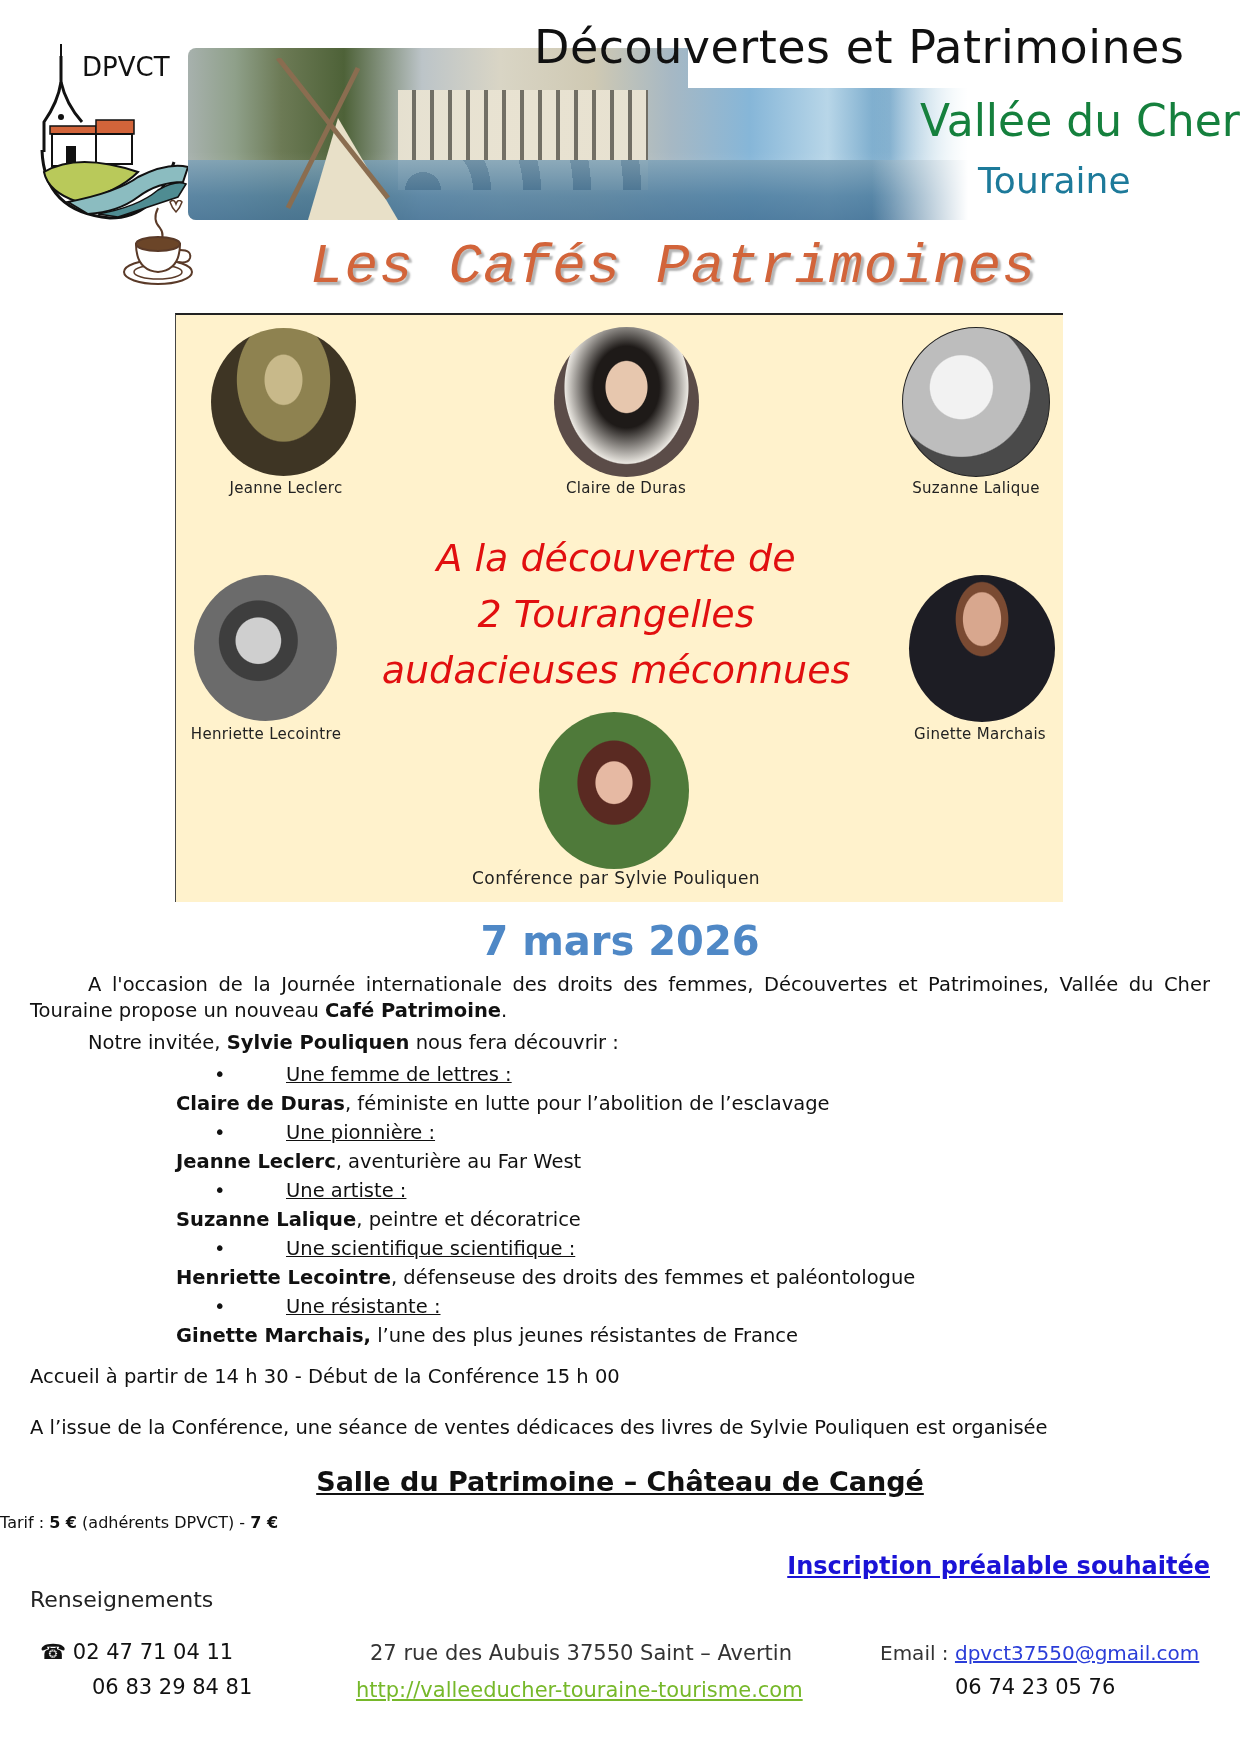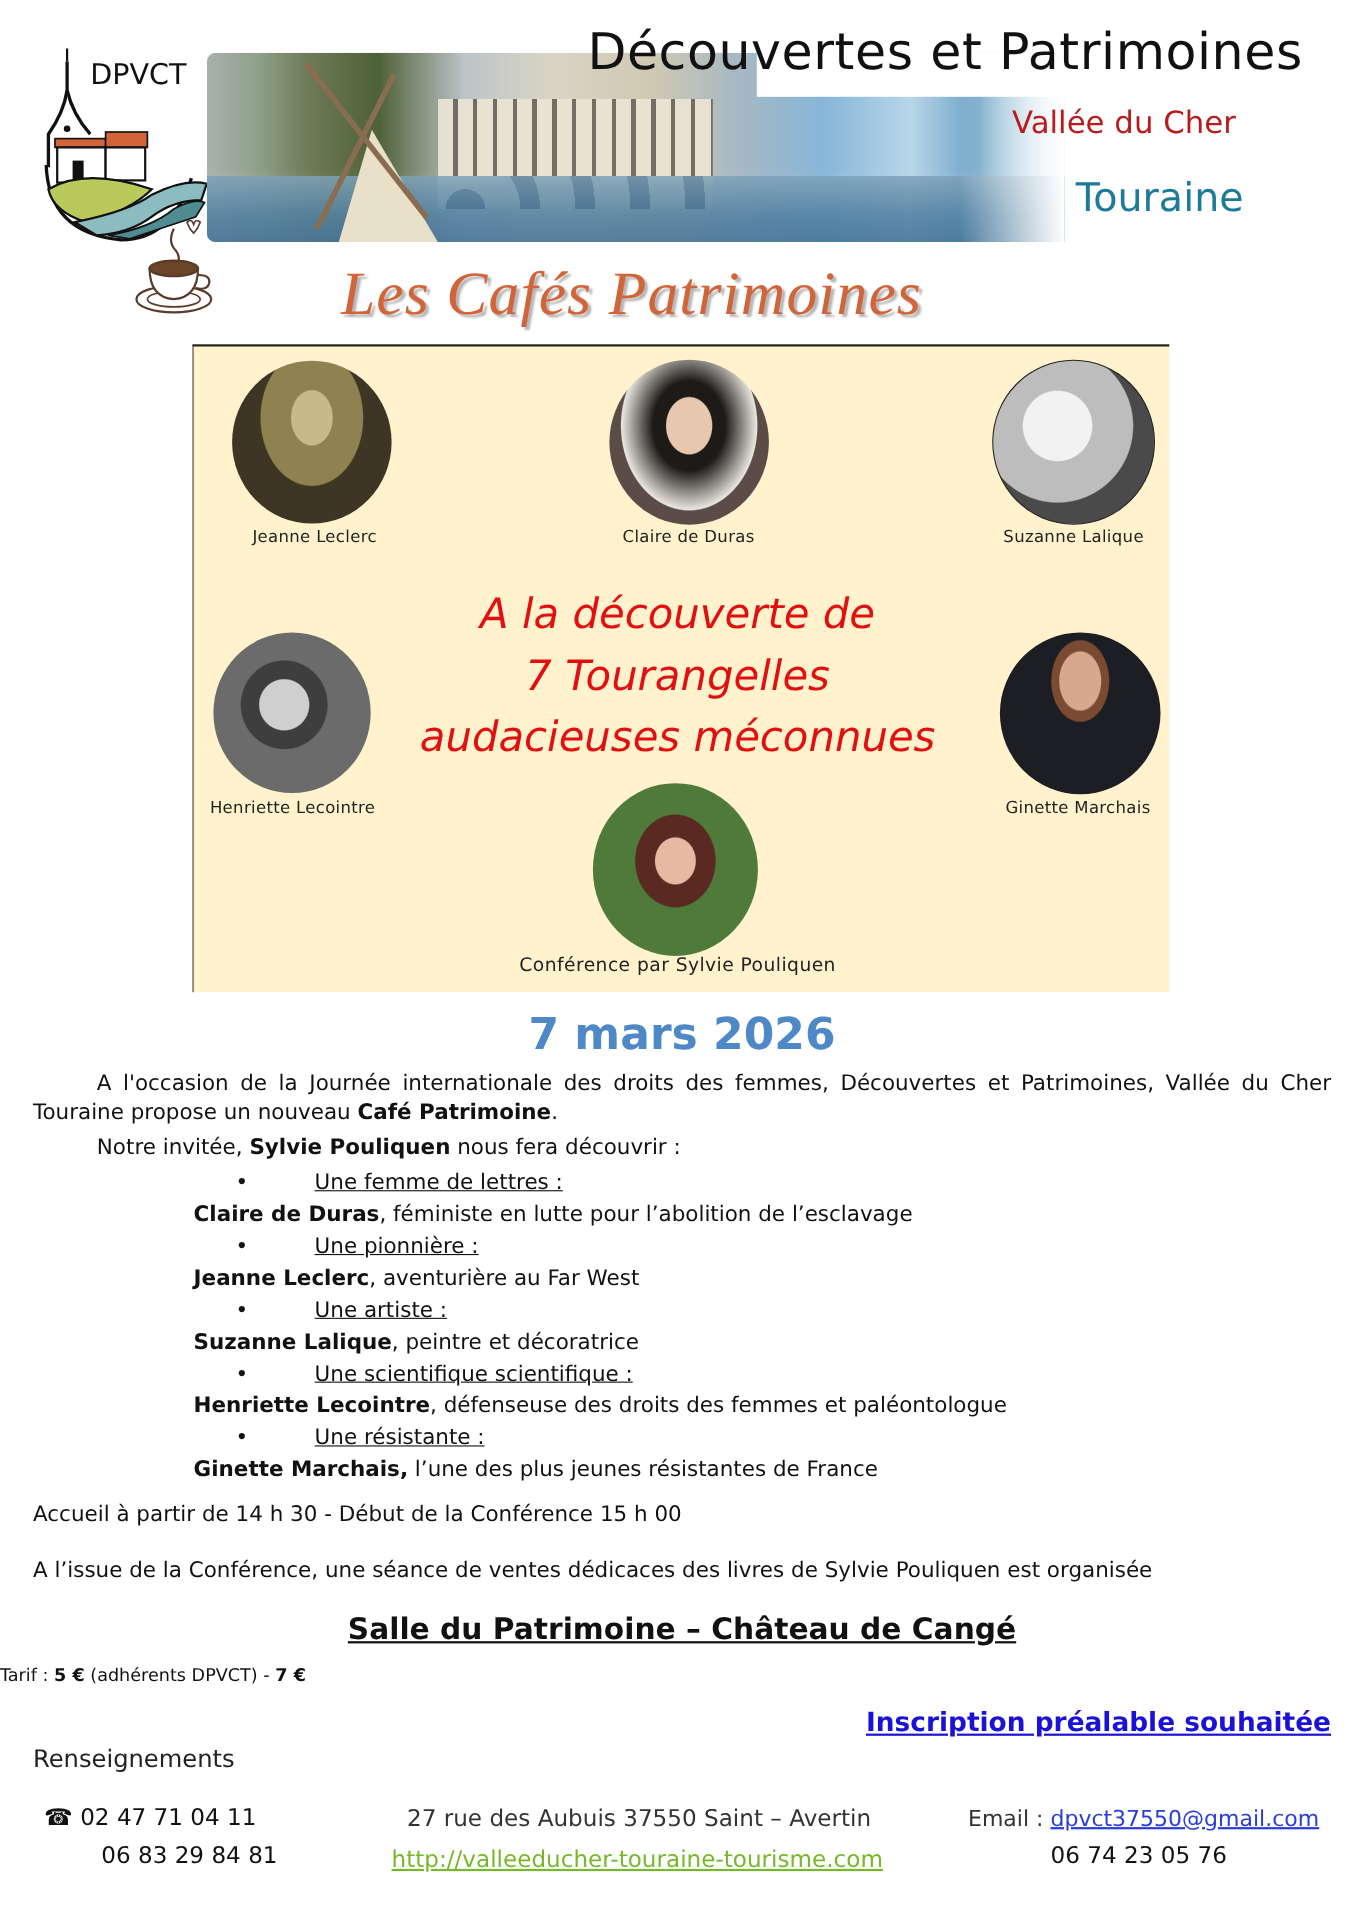--- a/index.html
+++ b/index.html
@@ -22,25 +22,25 @@
       background: repeating-linear-gradient(90deg, #e9e3d2 0 14px, #6d6a60 14px 18px); opacity: 0.95; }
     .photo-strip .arches { position: absolute; left: 210px; top: 112px; width: 250px; height: 30px;
       background: repeating-radial-gradient(circle at 25px 30px, #2b3640 0 18px, #e0d9c6 18px 50px); }
     .photo-strip .mill { position: absolute; left: 60px; top: 10px; width: 150px; height: 162px; }
     .photo-strip .fade-right { position: absolute; right: 0; top: 0; width: 160px; height: 172px;
       background: linear-gradient(90deg, rgba(255,255,255,0), rgba(255,255,255,0.0) 40%, rgba(255,255,255,1)); }
     .photo-strip .fade-top-right { position: absolute; right: 0; top: 0; width: 280px; height: 40px; background: #fff; }
 
     .title-main { left: 534px; top: 20px; font-size: 46px; color: #111;
       font-family: "DejaVu Sans", sans-serif; letter-spacing: 0.5px; font-weight: normal; }
-    .title-sub1 { left: 920px; top: 95px; font-size: 28px; color: #b91c1c; }
+    .title-sub1 { left: 920px; top: 95px; font-size: 44px; color: #15803d; }
     .title-sub2 { left: 978px; top: 160px; font-size: 36px; color: #1d7a9a; }
 
     .cafes-title { left: 310px; top: 235px; font-size: 56px; color: #d2643a; font-style: italic;
-      font-family: Liberation Serif, serif; text-shadow: 3px 3px 2px #b5b5b5; letter-spacing: 1px; }
+      font-family: Liberation Mono, monospace; text-shadow: 3px 3px 2px #b5b5b5; letter-spacing: 1px; }
 
     
     .banner { left: 175px; top: 313px; width: 888px; height: 589px; background: #fff2cc;
       border-top: 2px solid #222; border-left: 1px solid #444; box-sizing: border-box; }
     .portrait { position: absolute; border-radius: 50%; overflow: hidden; }
     .portrait-label { position: absolute; font-size: 15px; color: #222; text-align: center;
       font-family: "DejaVu Sans", sans-serif; letter-spacing: 0.3px; width: 220px; }
     .headline { position: absolute; left: 160px; width: 560px; text-align: center; color: #e10f0f;
       font-size: 38px; font-style: italic; line-height: 56px; top: 215px; font-family: "DejaVu Sans", sans-serif; }
     .conf-label { position: absolute; left: 250px; top: 553px; width: 380px; text-align: center;
@@ -139,21 +139,21 @@
   <div class="portrait-label" style="left:0px;top:164px;">Jeanne Leclerc</div>
 
   <div class="portrait" style="left:378px;top:12px;width:145px;height:150px;background:radial-gradient(ellipse at 50% 40%, #e7c7ae 0 20%, #1e1a18 21% 32%, #e9e6e0 60%, #5b4c48 61% 100%);"></div>
   <div class="portrait-label" style="left:340px;top:164px;">Claire de Duras</div>
 
   <div class="portrait" style="left:726px;top:12px;width:146px;height:148px;border:1px solid #222;background:radial-gradient(ellipse at 40% 40%, #f2f2f2 0 25%, #bdbdbd 26% 55%, #4a4a4a 56% 100%);"></div>
   <div class="portrait-label" style="left:690px;top:164px;">Suzanne Lalique</div>
 
   <div class="headline">
     <div>A la découverte de</div>
-    <div>7 Tourangelles</div>
+    <div>2 Tourangelles</div>
     <div>audacieuses méconnues</div>
   </div>
 
   <div class="portrait" style="left:18px;top:260px;width:143px;height:146px;background:radial-gradient(ellipse at 45% 45%, #cfcfcf 0 20%, #3e3e3e 21% 35%, #6b6b6b 36% 100%);"></div>
   <div class="portrait-label" style="left:-20px;top:410px;">Henriette Lecointre</div>
 
   <div class="portrait" style="left:733px;top:260px;width:146px;height:147px;background:radial-gradient(ellipse at 50% 30%, #d8a78e 0 18%, #7a4a32 19% 25%, #1d1d24 26% 100%);"></div>
   <div class="portrait-label" style="left:694px;top:410px;">Ginette Marchais</div>
 
   <div class="portrait" style="left:363px;top:397px;width:150px;height:157px;background:radial-gradient(ellipse at 50% 45%, #e6b9a3 0 17%, #5a2a22 18% 34%, #4f7a3a 35% 100%);"></div>

